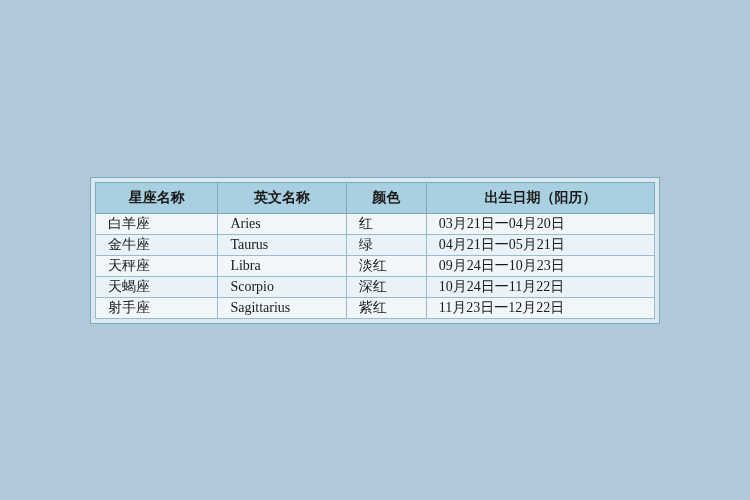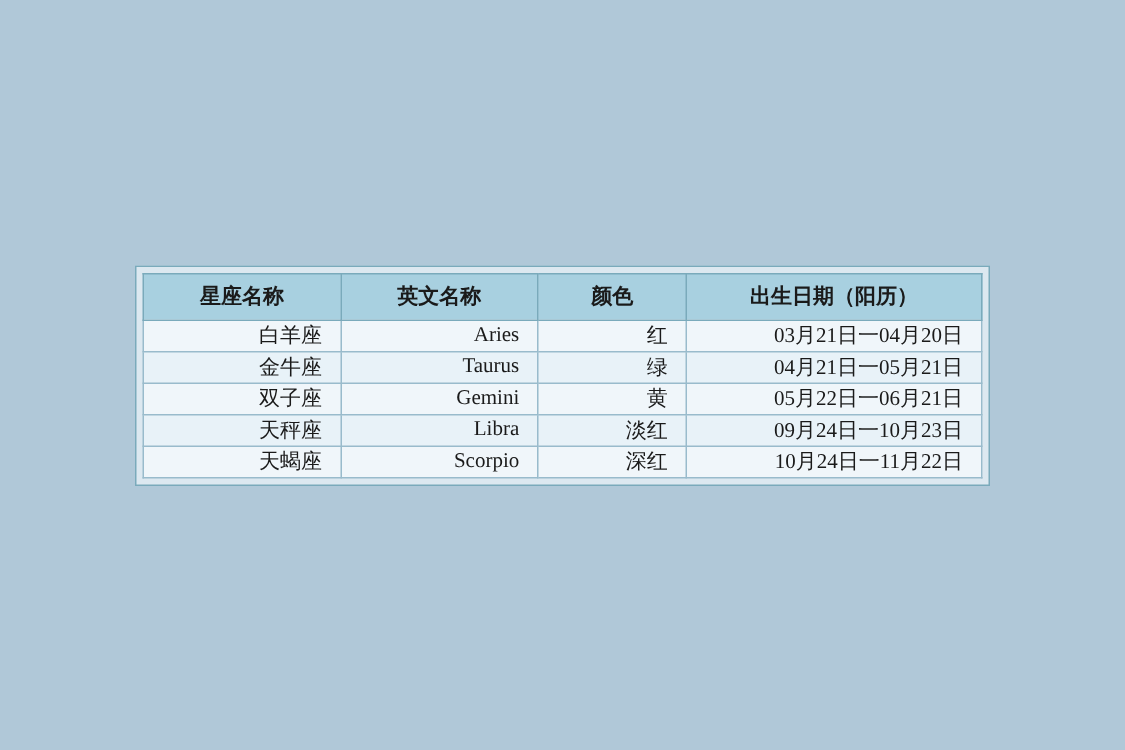--- a/index.html
+++ b/index.html
@@ -18,29 +18,29 @@
       border: 1px solid #7aaabb;
       padding: 4px;
     }
     table {
       border-collapse: collapse;
       width: 560px;
     }
     thead tr th {
       background-color: #a8d0e0;
       border: 1px solid #7aaabb;
-      padding: 6px 28px;
+      padding: 6px 12px;
       text-align: center;
       font-weight: bold;
       color: #1a1a1a;
     }
     tbody tr td {
       border: 1px solid #99bbcc;
       padding: 1px 12px;
-      text-align: right;
+      text-align: left;
       color: #1a1a1a;
       background-color: #f0f6fa;
     }
     tbody tr:nth-child(even) td {
       background-color: #e8f2f8;
     }
   </style>
 </head>
 <body>
 
@@ -61,32 +61,32 @@
           <td>红</td>
           <td>03月21日一04月20日</td>
         </tr>
         <tr>
           <td>金牛座</td>
           <td>Taurus</td>
           <td>绿</td>
           <td>04月21日一05月21日</td>
         </tr>
         <tr>
-          <td>双子座</td>
-          <td>Gemini</td>
-          <td>黄</td>
-          <td>05月22日一06月21日</td>
-        </tr>
-        <tr>
           <td>天秤座</td>
           <td>Libra</td>
           <td>淡红</td>
           <td>09月24日一10月23日</td>
         </tr>
         <tr>
           <td>天蝎座</td>
           <td>Scorpio</td>
           <td>深红</td>
           <td>10月24日一11月22日</td>
         </tr>
+        <tr>
+          <td>射手座</td>
+          <td>Sagittarius</td>
+          <td>紫红</td>
+          <td>11月23日一12月22日</td>
+        </tr>
       </tbody>
   </table>
 </div>
 
 </body></html>

